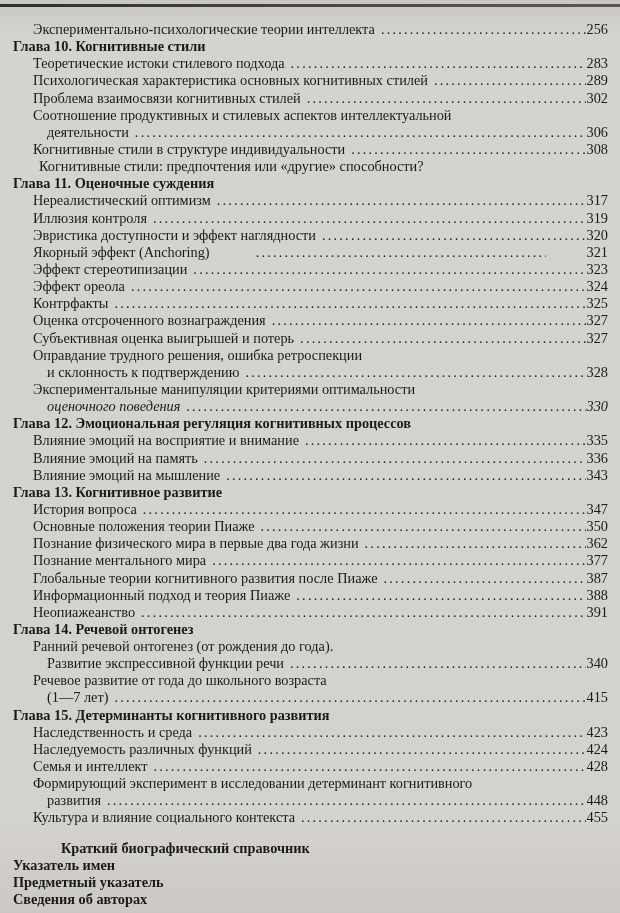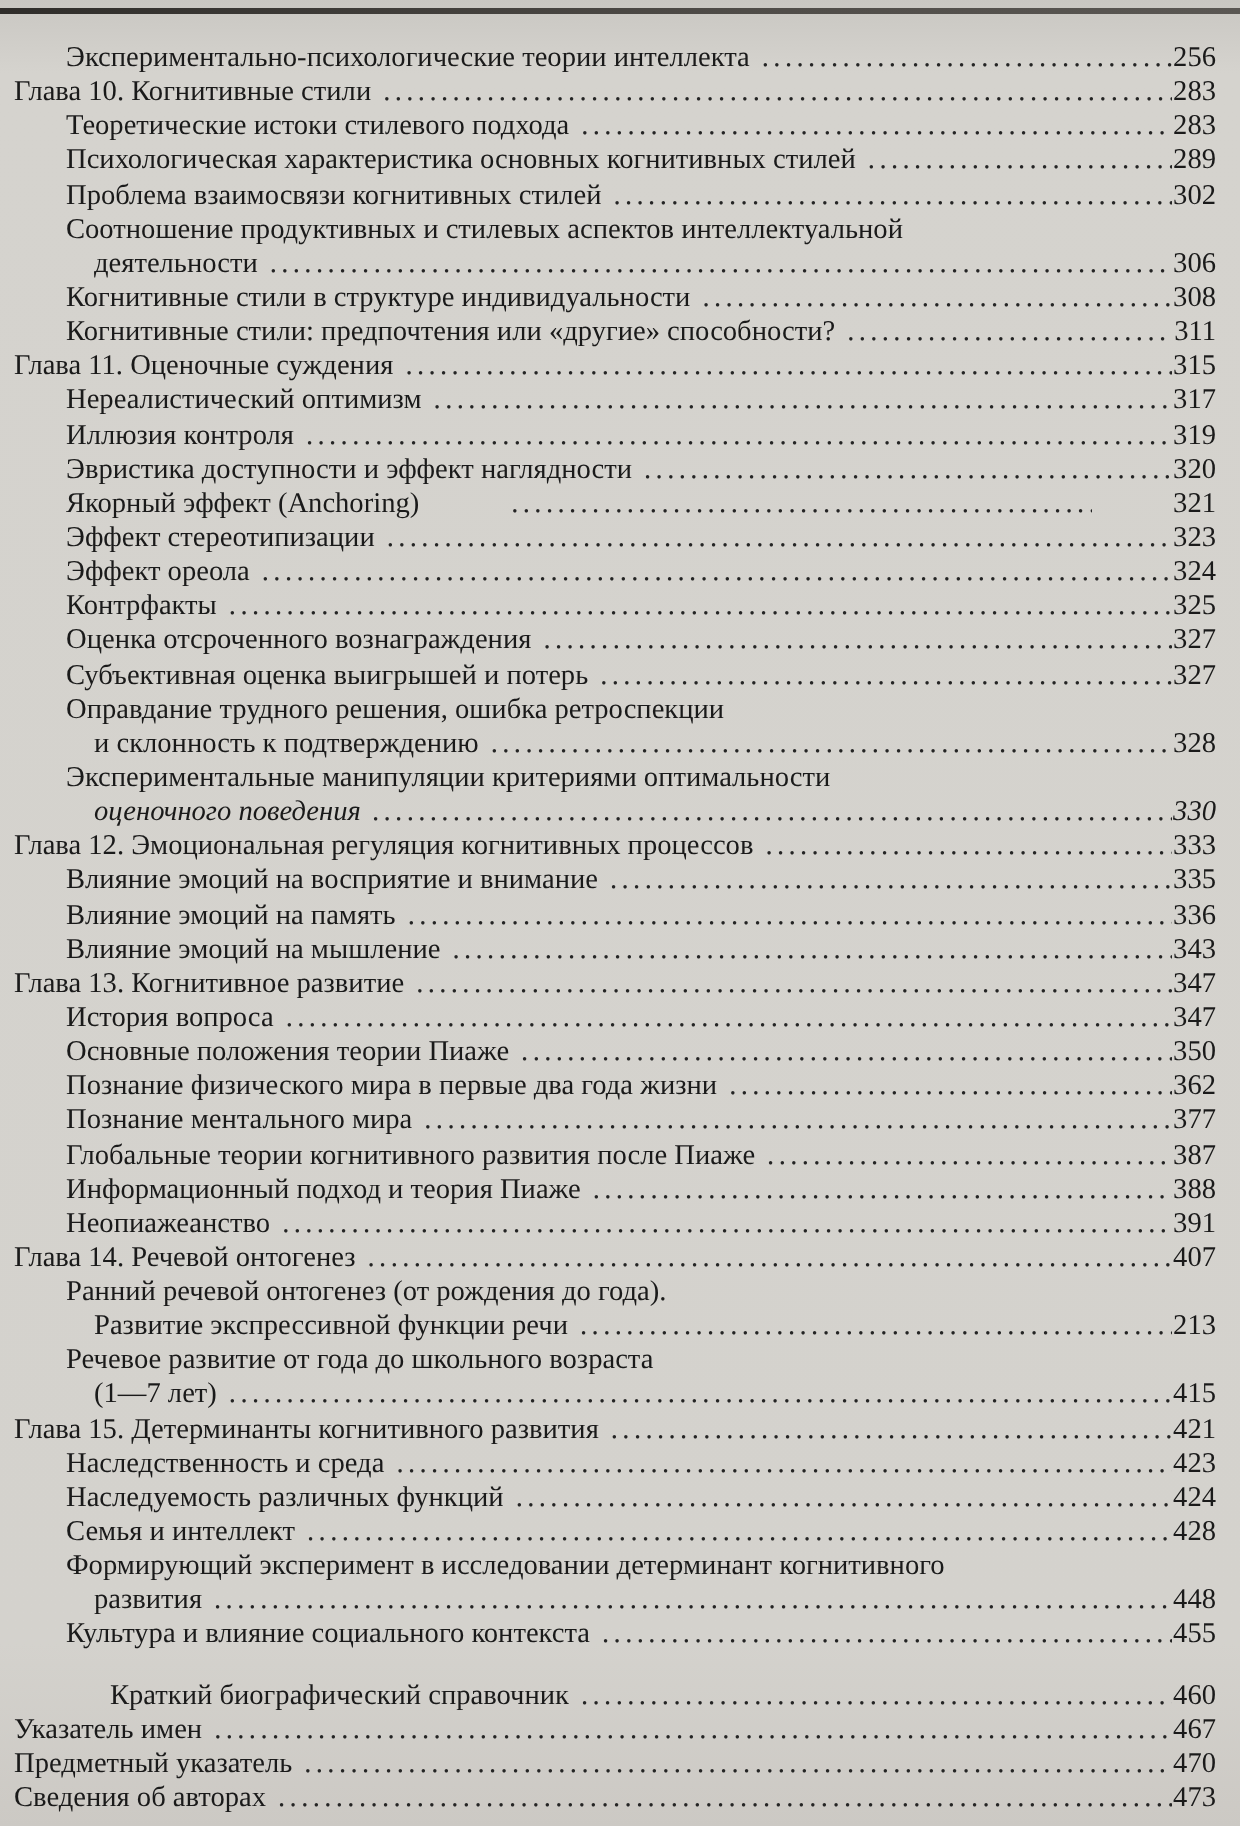--- a/index.html
+++ b/index.html
@@ -26,21 +26,21 @@
   }
   .row {
     display: flex;
     align-items: baseline;
     height: 17.15px;
     line-height: 17.15px;
     font-size: 14.3px;
     white-space: nowrap;
     overflow: hidden;
   }
-  .row.bold { font-weight: 400; }
+  .row.bold { font-weight: 700; flex-direction: column; }
   .row.gap { margin-top: 13px; }
   .title { white-space: nowrap; flex: 0 0 auto; }
   .leader {
     flex: 1 1 0;
     min-width: 8px;
     overflow: hidden;
     white-space: nowrap;
     letter-spacing: 2.2px;
     margin: 0 1px 0 6px;
     color: #242424;
@@ -84,21 +84,21 @@
       <div class="row" style="padding-left: 40px;">
         <span class="title">деятельности</span>
         <span class="leader">................................................................................................................................................................</span>
         <span class="page-num">306</span>
       </div>
       <div class="row" style="padding-left: 26px;">
         <span class="title">Когнитивные стили в структуре индивидуальности</span>
         <span class="leader">................................................................................................................................................................</span>
         <span class="page-num">308</span>
       </div>
-      <div class="row" style="padding-left: 26px;">
+      <div class="row" style="padding-left: 26px; flex-direction: column;">
         <span class="title">Когнитивные стили: предпочтения или «другие» способности?</span>
         <span class="leader">................................................................................................................................................................</span>
         <span class="page-num">311</span>
       </div>
       <div class="row bold" style="padding-left: 0px;">
         <span class="title">Глава 11. Оценочные суждения</span>
         <span class="leader">................................................................................................................................................................</span>
         <span class="page-num">315</span>
       </div>
       <div class="row" style="padding-left: 26px;">
@@ -226,21 +226,21 @@
         <span class="title">Глава 14. Речевой онтогенез</span>
         <span class="leader">................................................................................................................................................................</span>
         <span class="page-num">407</span>
       </div>
       <div class="row" style="padding-left: 26px;">
         <span class="title">Ранний речевой онтогенез (от рождения до года).</span>
       </div>
       <div class="row" style="padding-left: 40px;">
         <span class="title">Развитие экспрессивной функции речи</span>
         <span class="leader">................................................................................................................................................................</span>
-        <span class="page-num">213</span>
+        <span class="page-num">340</span>
       </div>
       <div class="row" style="padding-left: 26px;">
         <span class="title">Речевое развитие от года до школьного возраста</span>
       </div>
       <div class="row" style="padding-left: 40px;">
         <span class="title">(1—7 лет)</span>
         <span class="leader">................................................................................................................................................................</span>
         <span class="page-num">415</span>
       </div>
       <div class="row bold" style="padding-left: 0px;">

